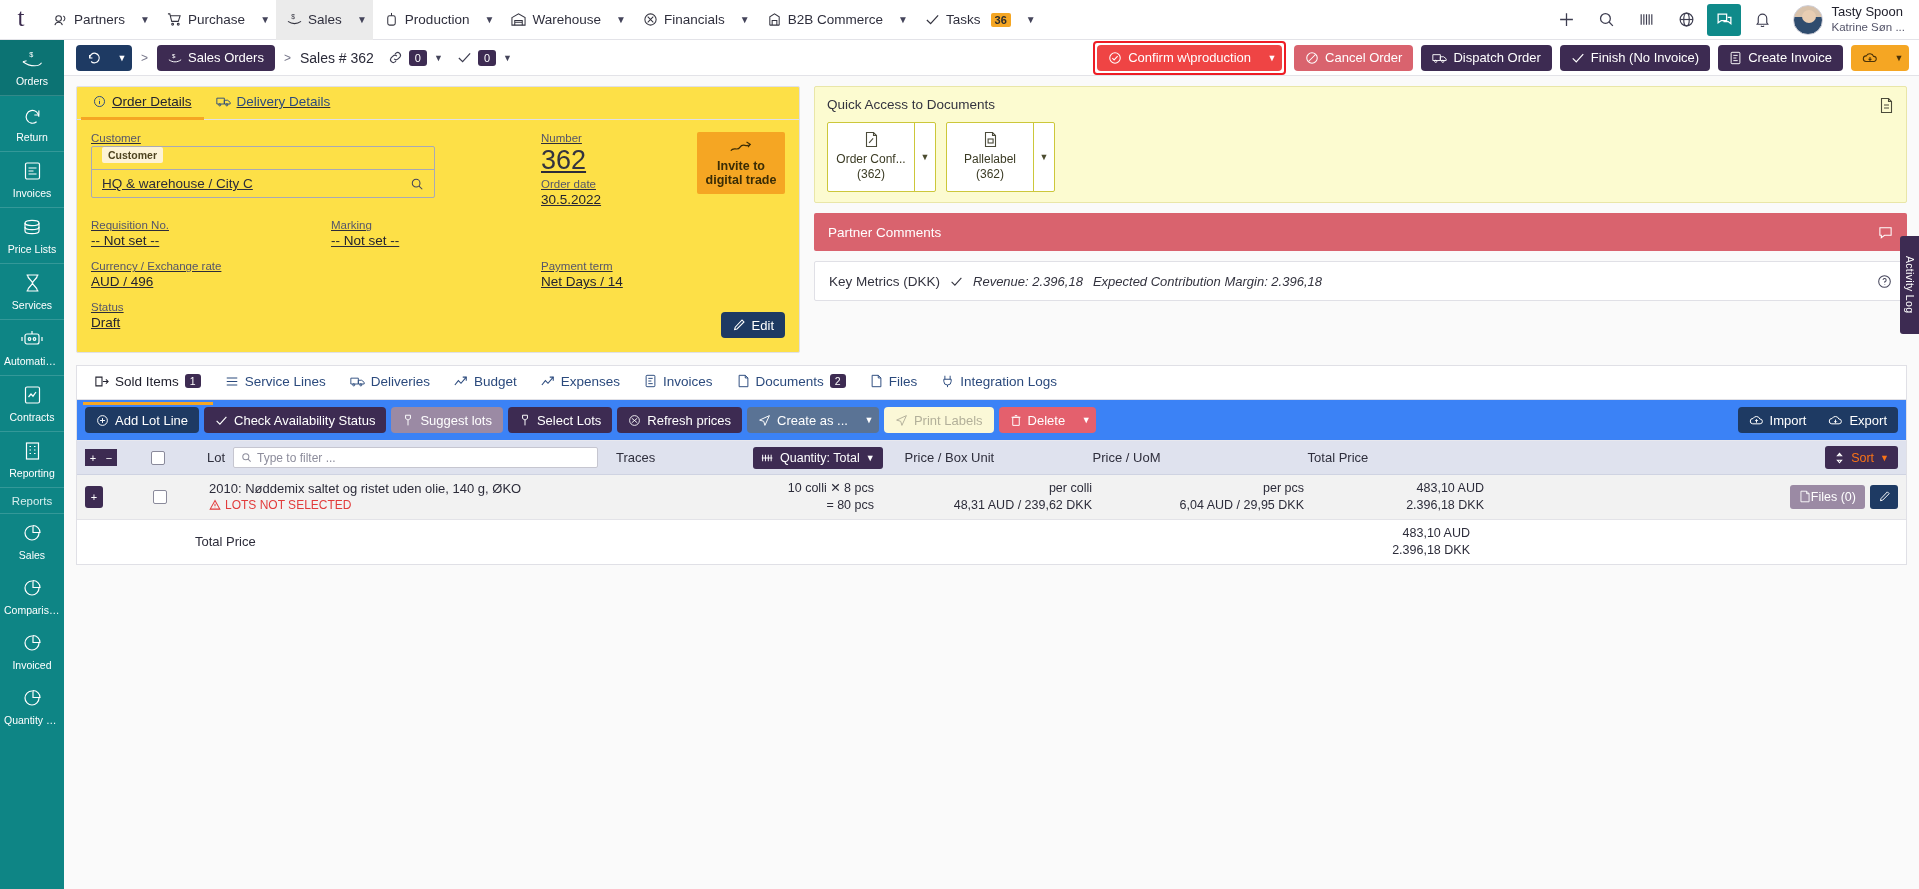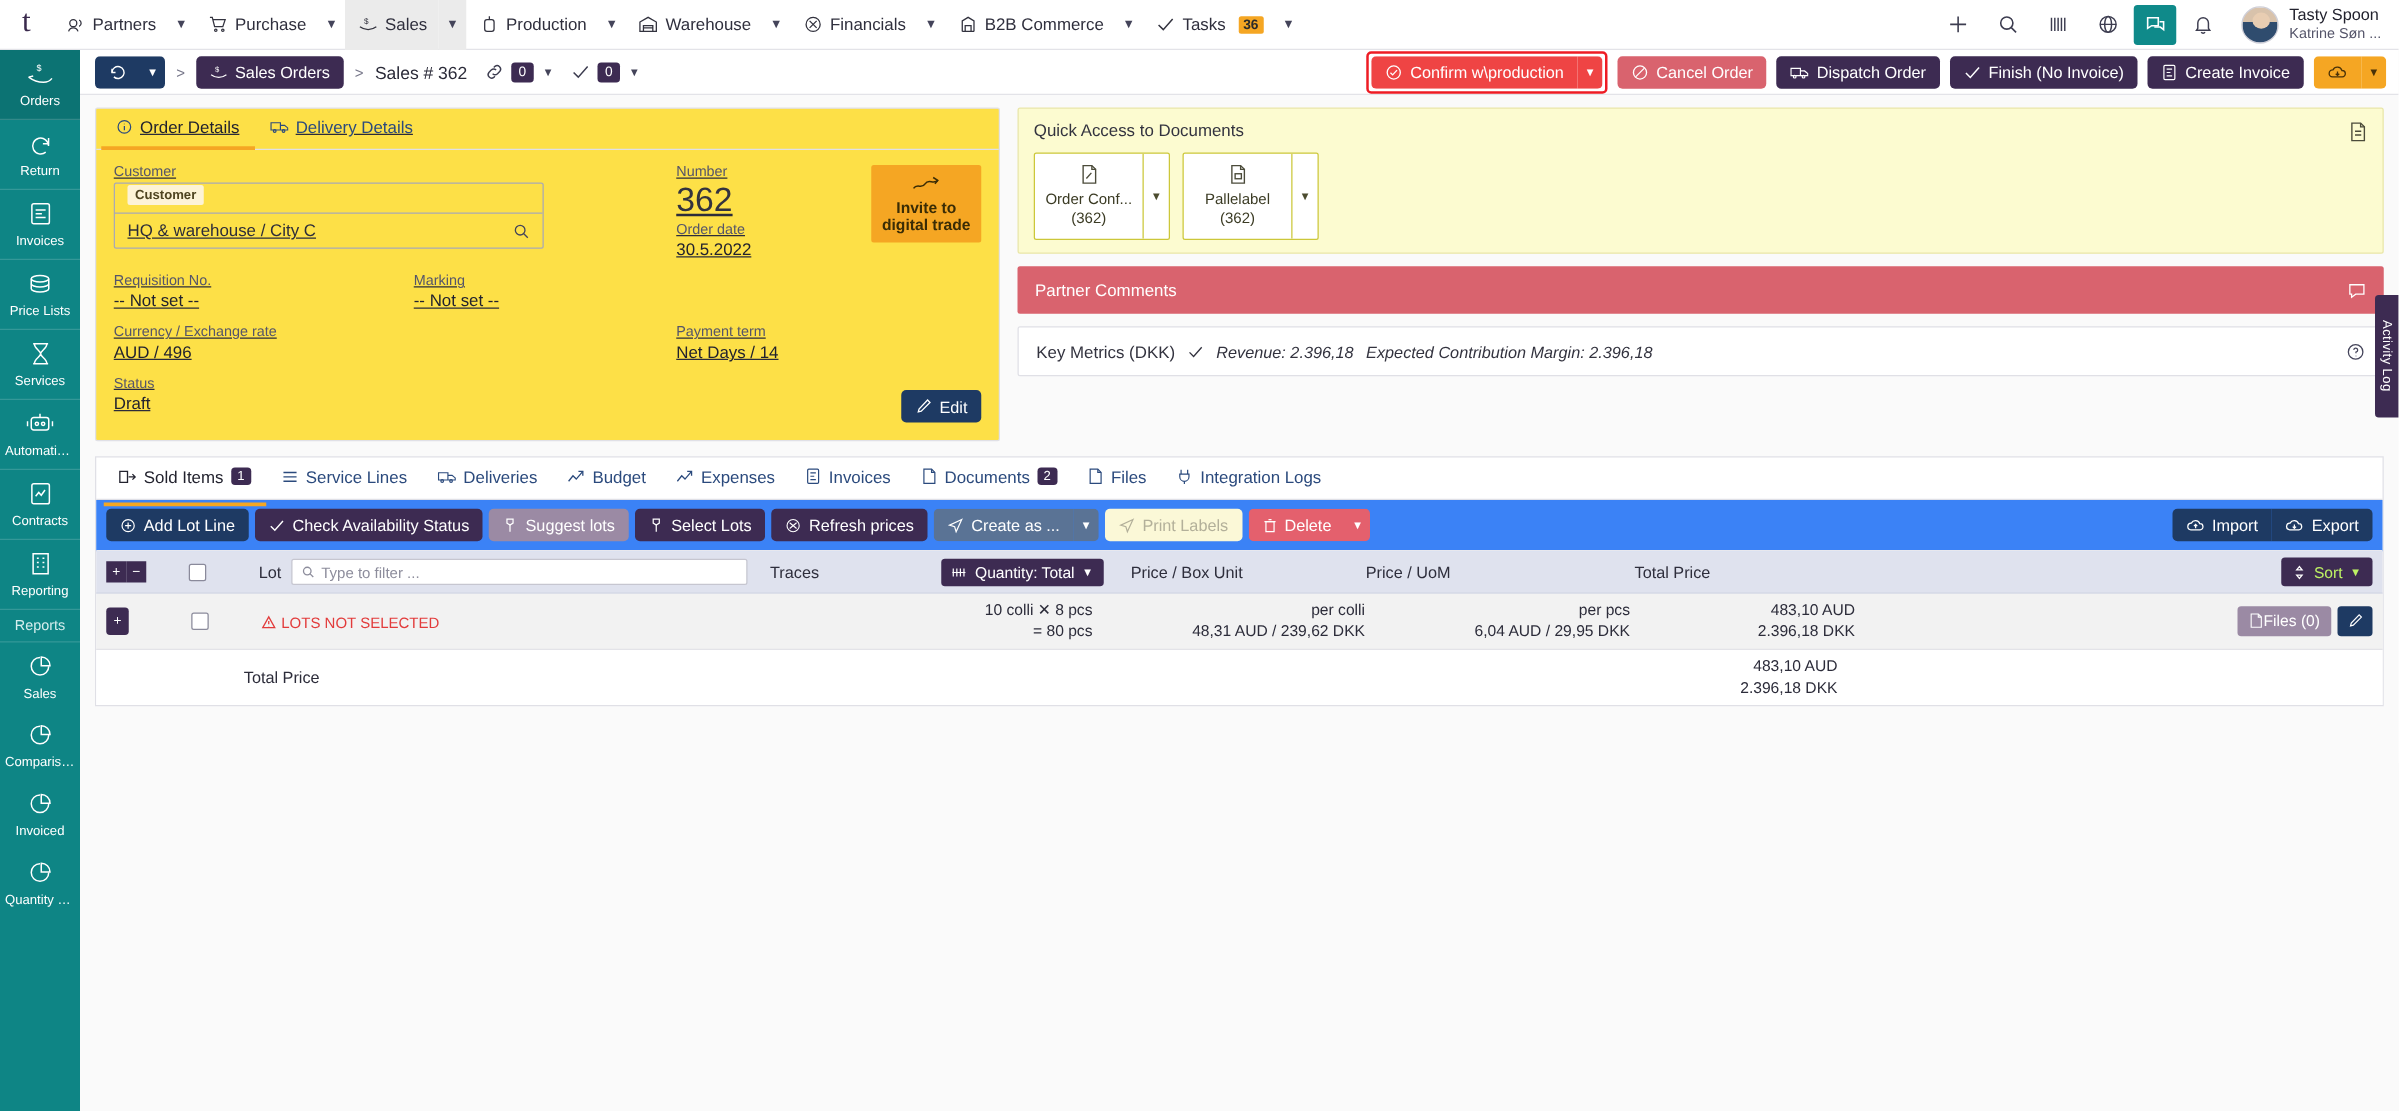--- a/index.html
+++ b/index.html
@@ -231,21 +231,21 @@
   .pm-btn { background:#3d2b52; color:#fff; width:16px; height:17px; font-size:11px;
     display:flex; align-items:center; justify-content:center; cursor:pointer; }
   .chk { width:14px; height:14px; border:1px solid #8a8a9b; background:#fff; border-radius:2px; cursor:pointer; }
   .filter-input {
     width:365px; height:21px; background:#fff; border:1px solid #c6c6d0; border-radius:2px;
     display:flex; align-items:center; gap:5px; padding:0 7px; color:#8d8d9c; font-size:12px;
   }
   .th { font-size:13px; color:#2e2e3c; }
   .qty-btn { background:#3d2b52; color:#fff; border-radius:3px; height:22px; display:inline-flex;
     align-items:center; gap:6px; padding:0 8px; font-size:12.5px; cursor:pointer; }
-  .sort-btn { background:#3d2b52; color:#bef264; border-radius:3px; height:23px; display:inline-flex;
+  .sort-btn { background:#3d2b52; color:#f97316; border-radius:3px; height:23px; display:inline-flex;
     align-items:center; gap:6px; padding:0 9px; font-size:12.5px; cursor:pointer; }
 
   .trow { display:flex; align-items:center; background:#f2f2f2; min-height:35px; padding:5px 8px; border-bottom:1px solid #e3e3e8;}
   .trow-total { display:flex; align-items:center; background:#fff; min-height:34px; padding:5px 8px; }
   .warn { color:#e23b3b; font-size:12px; display:flex; align-items:center; gap:4px; margin-top:2px; }
   .cell-r { text-align:right; font-size:12.5px; line-height:1.35; }
   .files-btn { background:#9b8aa4; color:#fff; border-radius:3px; height:24px; display:inline-flex;
     align-items:center; gap:0; padding:0 9px; font-size:12.5px; cursor:pointer; }
   .pen-btn { background:#1e3a63; color:#fff; border-radius:3px; height:24px; width:28px;
     display:inline-flex; align-items:center; justify-content:center; cursor:pointer; }
@@ -1035,20 +1035,21 @@
             </span>
           <span>Sort</span>
           <span style="font-size:9px">▼</span>
         </div>
       </div>
 
       <div class="trow">
         <div class="pm-btn" style="margin-right:50px; height:22px; width:18px; border-radius:3px">+</div>
         <div class="chk" style="margin-right:42px"></div>
         <div style="width:515px">
+          <div style="font-size:13px">2010: Nøddemix saltet og ristet uden olie, 140 g, ØKO</div>
           <div class="warn">
             <span class="ico">
                 <svg width="12" height="12" viewBox="0 0 14 14" fill="none" stroke="#e23b3b" stroke-width="1.2">
                   <path d="M7 1.8l5.6 10H1.4z"></path>
                   <path d="M7 5.6v3M7 10.2v.4"></path>
                 </svg>
               </span>
             <span>LOTS NOT SELECTED</span>
           </div>
         </div>

